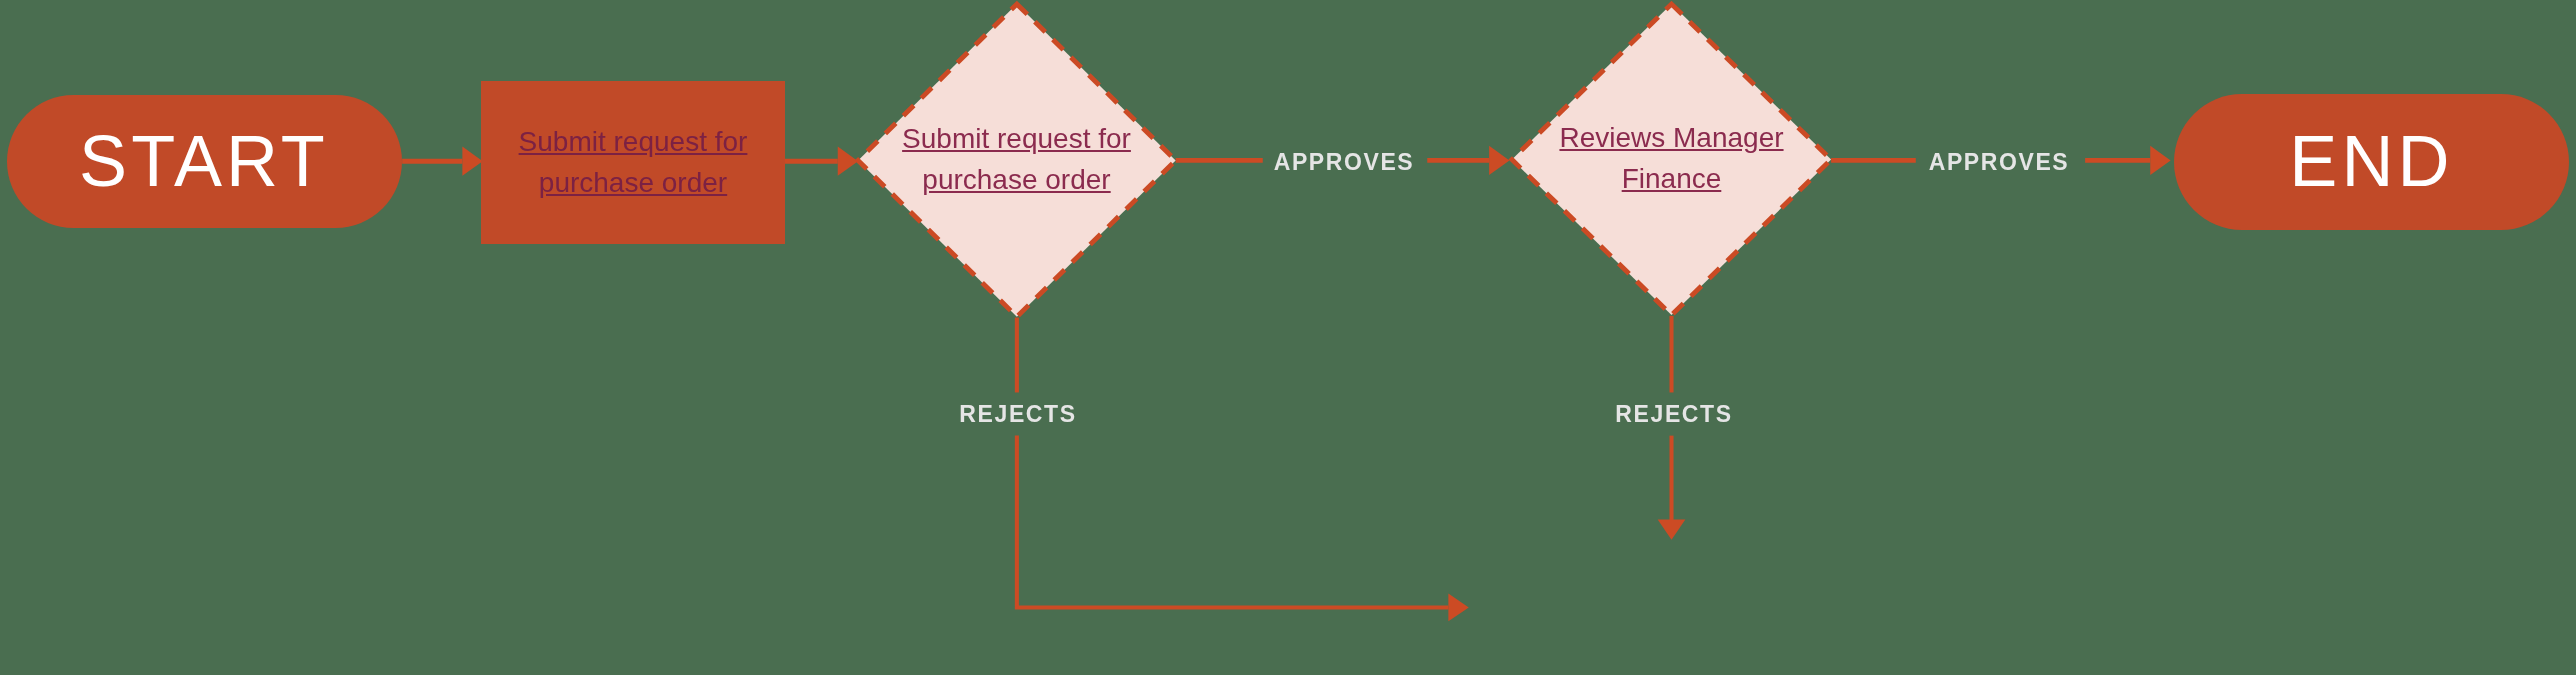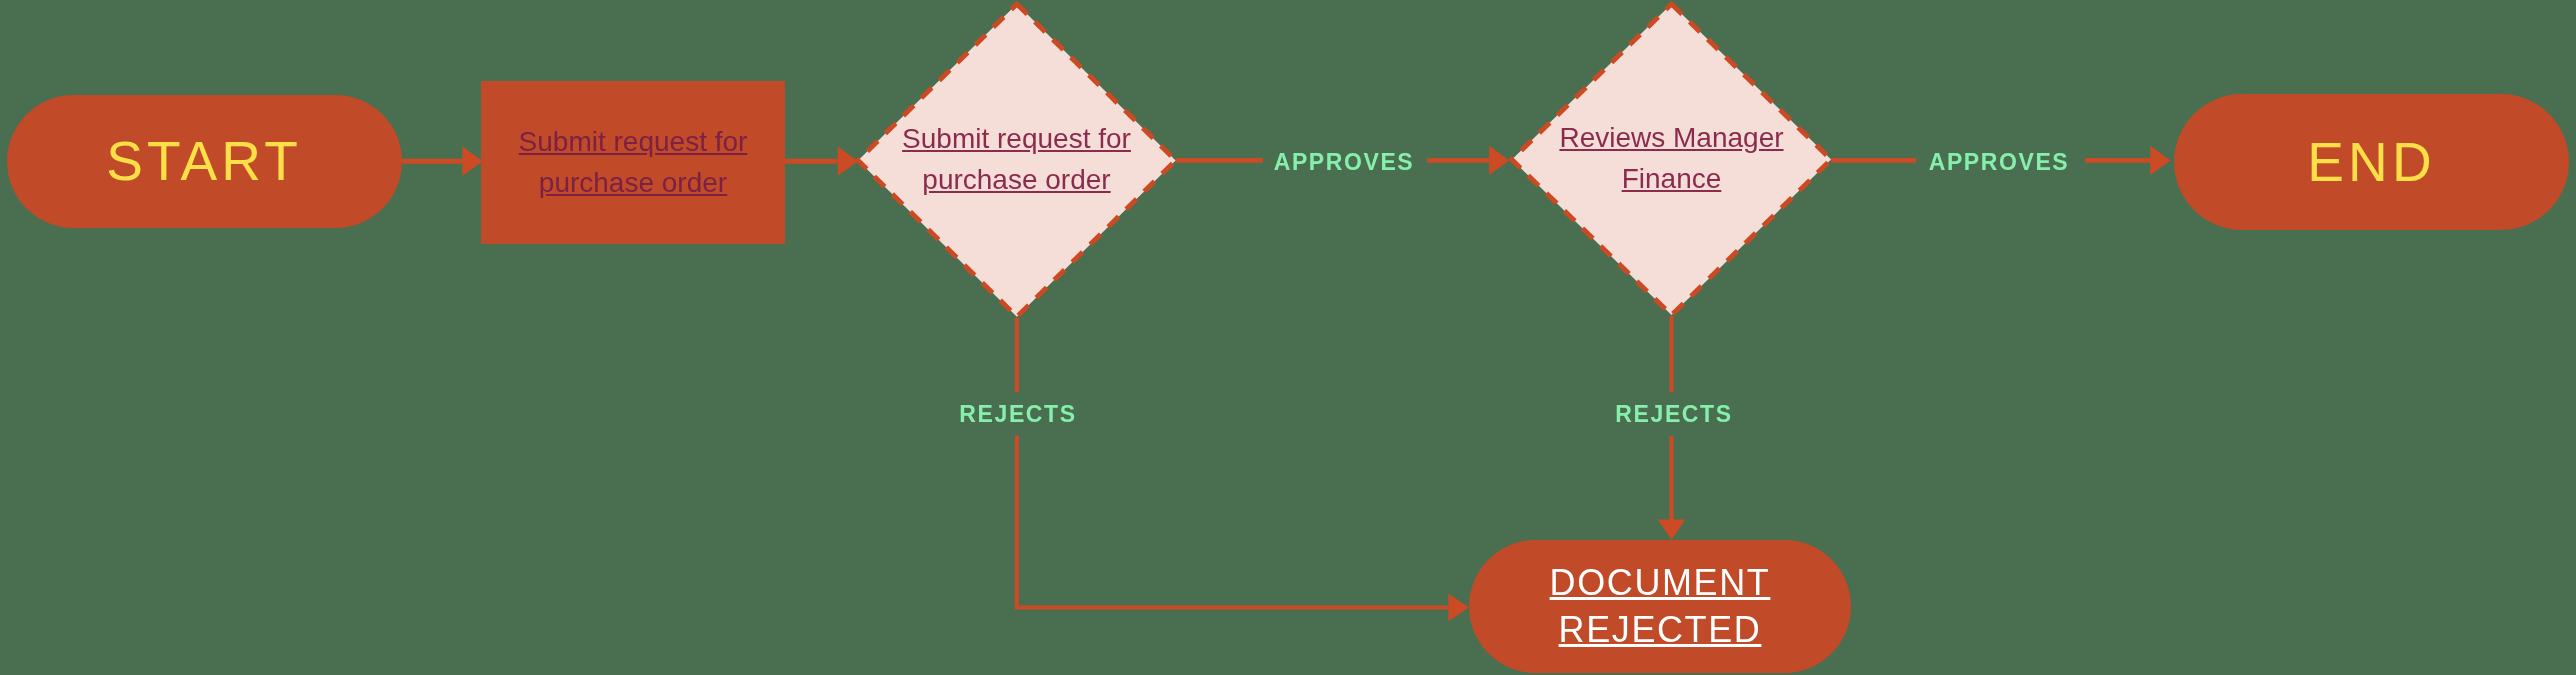--- a/index.html
+++ b/index.html
@@ -28,22 +28,22 @@
     justify-content: center;
     text-align: center;
     box-sizing: border-box;
   }
   .pill {
     background: #c14a28;
     border-radius: 68px;
     color: #ffffff;
   }
   .pill-label {
-    color: #fde047;
-    font-size: 55px;
+    color: #ffffff;
+    font-size: 72px;
     font-weight: 300;
     letter-spacing: 4.1px;
     line-height: 1.1;
   }
   .pill-label-sm {
     color: #ffffff;
     font-size: 36px;
     font-weight: 300;
     letter-spacing: 1.6px;
     line-height: 1.3;
@@ -66,21 +66,21 @@
     pointer-events: none;
   }
   .diamond-text {
     font-size: 28px;
     line-height: 1.45;
     color: #8b2b4e;
   }
   .edge-label {
     position: absolute;
     transform: translate(-50%, -50%);
-    color: #86efac;
+    color: #e5e5e5;
     font-weight: bold;
     font-size: 23px;
     letter-spacing: 1.6px;
     white-space: nowrap;
   }
   .line1, .line2 { display: block; text-decoration: underline; }
 </style>
 </head>
 <body>
 
@@ -136,26 +136,20 @@
     <div class="diamond-text">
       <span class="line1">Reviews Manager</span>
       <span class="line2">Finance</span>
     </div>
   </div>
 
   <div class="node pill" style="left:2174px; top:94px; width:395px; height:136px;">
     <span class="pill-label">END</span>
   </div>
 
-  <div class="node pill" style="left:1469px; top:540px; width:382px; height:133px;">
-    <div class="pill-label-sm">
-      <span class="line1">DOCUMENT</span>
-      <span class="line2">REJECTED</span>
-    </div>
-  </div>
 
   <div class="edge-label" style="left:1344px; top:162px;">APPROVES</div>
   <div class="edge-label" style="left:1999px; top:162px;">APPROVES</div>
   <div class="edge-label" style="left:1018px; top:414px;">REJECTS</div>
   <div class="edge-label" style="left:1674px; top:414px;">REJECTS</div>
 
 </div>
 
 
 </body></html>

